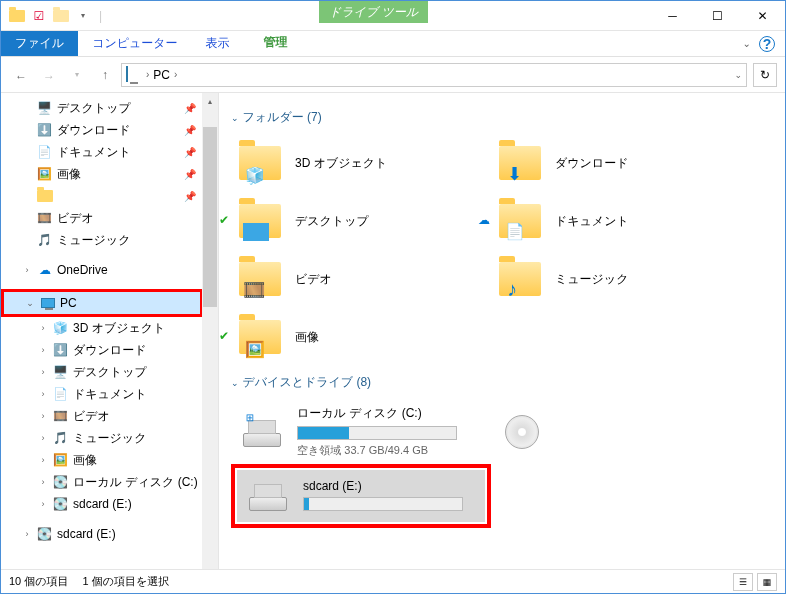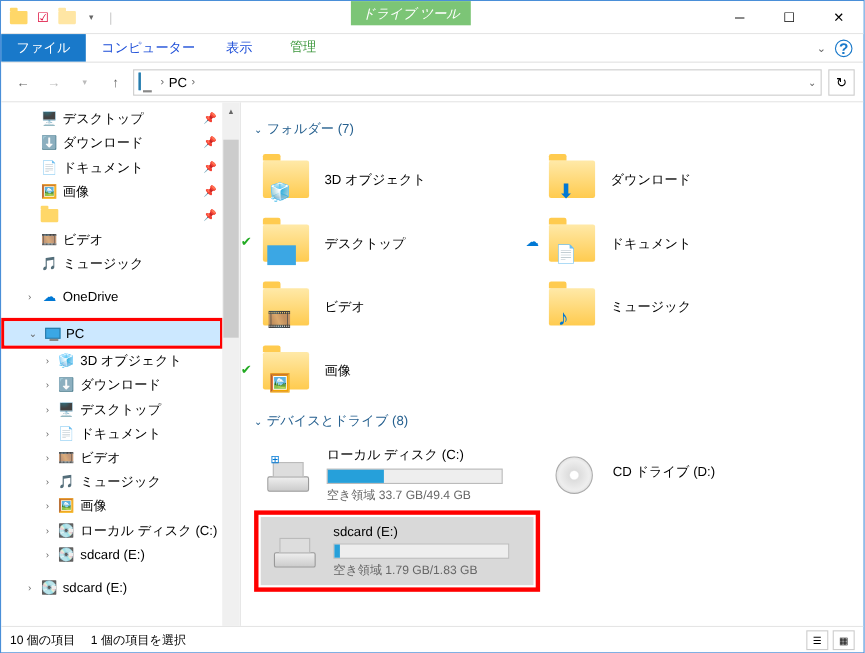--- a/index.html
+++ b/index.html
@@ -11,21 +11,21 @@
 .qat-icon { width: 16px; height: 16px; display: flex; align-items: center; justify-content: center; }
 .ribbon-tab-green { background: #7cc576; color: #fff; padding: 4px 10px; font-size: 12px; margin-left: 120px; position: absolute; left: 76px; top: 0; height: 22px; display: flex; align-items: center; }
 .title-text { margin-left: 250px; font-size: 12px; }
 .win-controls { margin-left: auto; display: flex; }
 .win-btn { width: 45px; height: 29px; display: flex; align-items: center; justify-content: center; font-size: 12px; }
 
 
 .ribbon { height: 26px; display: flex; align-items: stretch; border-bottom: 1px solid #e1e1e1; }
 .ribbon-file { background: #1979ca; color: #fff; padding: 0 14px; display: flex; align-items: center; font-size: 12px; }
 .ribbon-tab { padding: 0 14px; display: flex; align-items: center; font-size: 12px; color: #1d4ed8; }
-.ribbon-tab-manage { color: #3e983e; border-bottom: 2px solid transparent; margin-left: 6px; }
+.ribbon-tab-manage { color: #3e983e; border-bottom: 2px solid transparent; margin-left: 6px; font-weight: bold; }
 .ribbon-right { margin-left: auto; display: flex; align-items: center; gap: 8px; padding-right: 10px; }
 .help-icon { color: #1979ca; font-size: 14px; font-weight: bold; width: 16px; height: 16px; border-radius: 50%; border: 1px solid #1979ca; display: flex; align-items: center; justify-content: center; }
 
 
 .navbar { height: 36px; display: flex; align-items: center; padding: 4px 8px; gap: 4px; border-bottom: 1px solid #e5e5e5; }
 .nav-btn { width: 24px; height: 24px; display: flex; align-items: center; justify-content: center; color: #666; }
 .nav-btn.disabled { color: #bbb; }
 .addressbar { flex: 1; height: 24px; border: 1px solid #ccc; display: flex; align-items: center; padding: 0 4px; gap: 4px; }
 .addr-icon { width: 16px; height: 16px; }
 .addr-sep { color: #666; font-size: 10px; }
@@ -324,35 +324,31 @@
           <div class="drive-bar">
               <div class="drive-bar-fill" style="width:32%;"></div>
             </div>
           <div class="drive-space">空き領域 33.7 GB/49.4 GB</div>
         </div>
       </div>
       <div class="drive-item">
         <div class="drive-icon">
             <span class="ic-cd"></span>
           </div>
-        <div class="drive-info">
-          <div class="drive-name">CD ドライブ (D:)</div>
-        </div>
       </div>
       <div class="red-box-drive" style="width:260px;">
         <div class="drive-item drive-selected" style="width:100%;">
           <div class="drive-icon">
               <span class="ic-drive"></span>
             </div>
           <div class="drive-info">
             <div class="drive-name">sdcard (E:)</div>
             <div class="drive-bar">
                 <div class="drive-bar-fill" style="width:3%;"></div>
               </div>
-            <div class="drive-space">空き領域 1.79 GB/1.83 GB</div>
           </div>
         </div>
       </div>
     </div>
   </div>
 </div>
 
 <div class="statusbar">
   <span>10 個の項目</span>
   <span>1 個の項目を選択</span>

